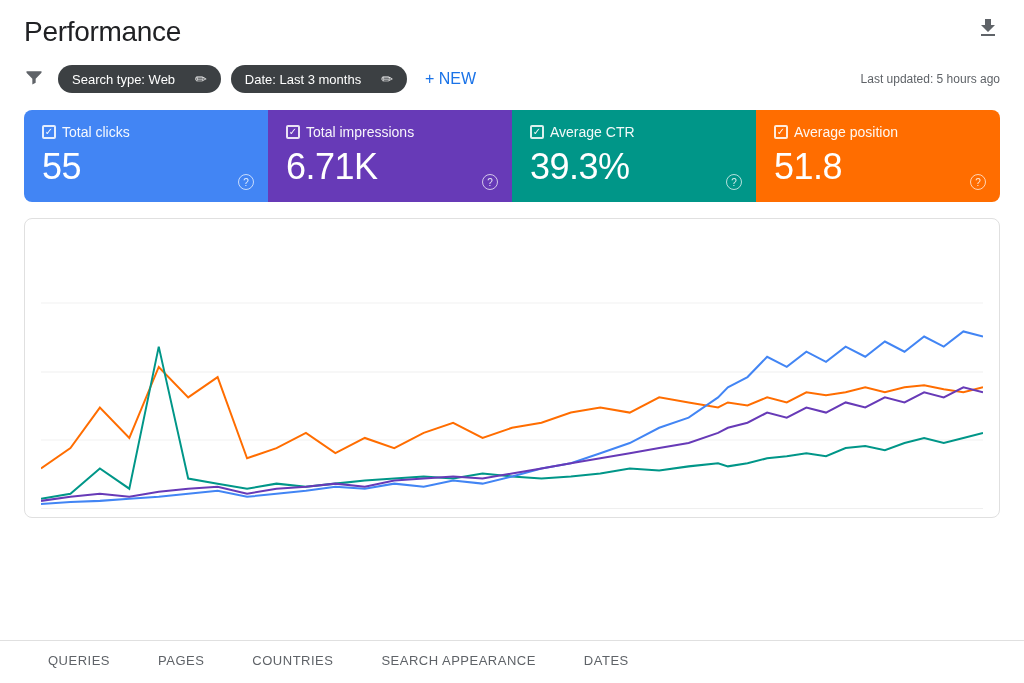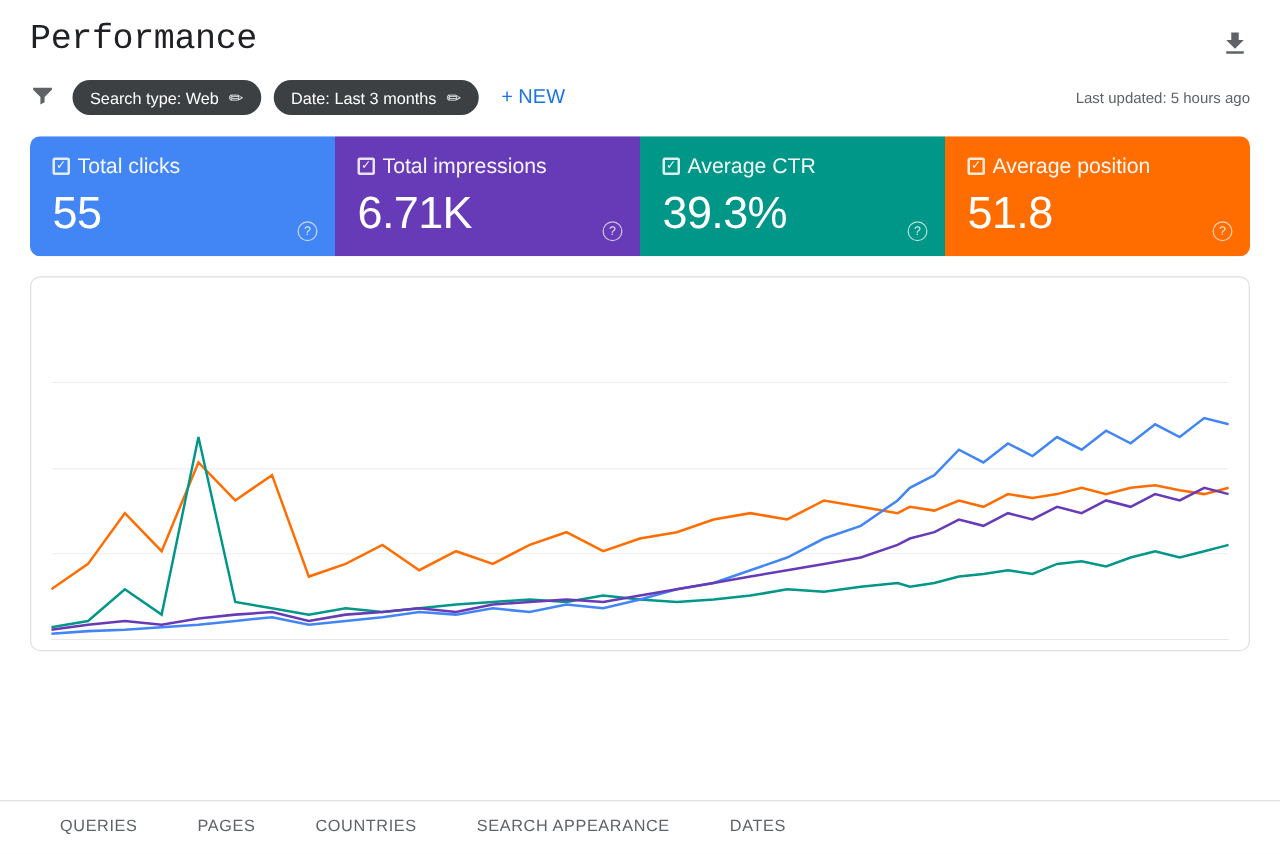--- a/index.html
+++ b/index.html
@@ -17,23 +17,22 @@
       width: 1024px;
       min-height: 683px;
       padding: 0;
       position: relative;
     }
 
     
     .header {
       padding: 16px 24px 8px 24px;
       display: flex;
-      align-items: flex-end;
+      align-items: flex-start;
       justify-content: space-between;
-      font-family: Liberation Mono, monospace;
     }
 
     .page-title {
       font-size: 28px;
       font-weight: 400;
       color: #202124;
       letter-spacing: -0.3px;
     }
 
     .header-right {
@@ -66,21 +65,21 @@
 
     .filter-chip {
       background: #3c4043;
       color: #fff;
       border-radius: 20px;
       padding: 6px 14px;
       font-size: 13px;
       font-weight: 500;
       display: flex;
       align-items: center;
-      gap: 8px;
+      gap: 20px;
       cursor: pointer;
       border: none;
       outline: none;
     }
 
     .filter-chip .edit-icon {
       font-size: 14px;
       opacity: 0.9;
     }
 
@@ -121,21 +120,21 @@
 
     .metric-card.clicks { background: #4285f4; }
     .metric-card.impressions { background: #673ab7; }
     .metric-card.ctr { background: #009688; }
     .metric-card.position { background: #ff6d00; }
 
     .metric-card-header {
       display: flex;
       align-items: center;
       gap: 6px;
-      font-size: 17px;
+      font-size: 14px;
       font-weight: 500;
       margin-bottom: 6px;
       opacity: 0.95;
     }
 
     .metric-checkbox {
       width: 14px;
       height: 14px;
       border: 2px solid rgba(255,255,255,0.9);
       border-radius: 2px;

